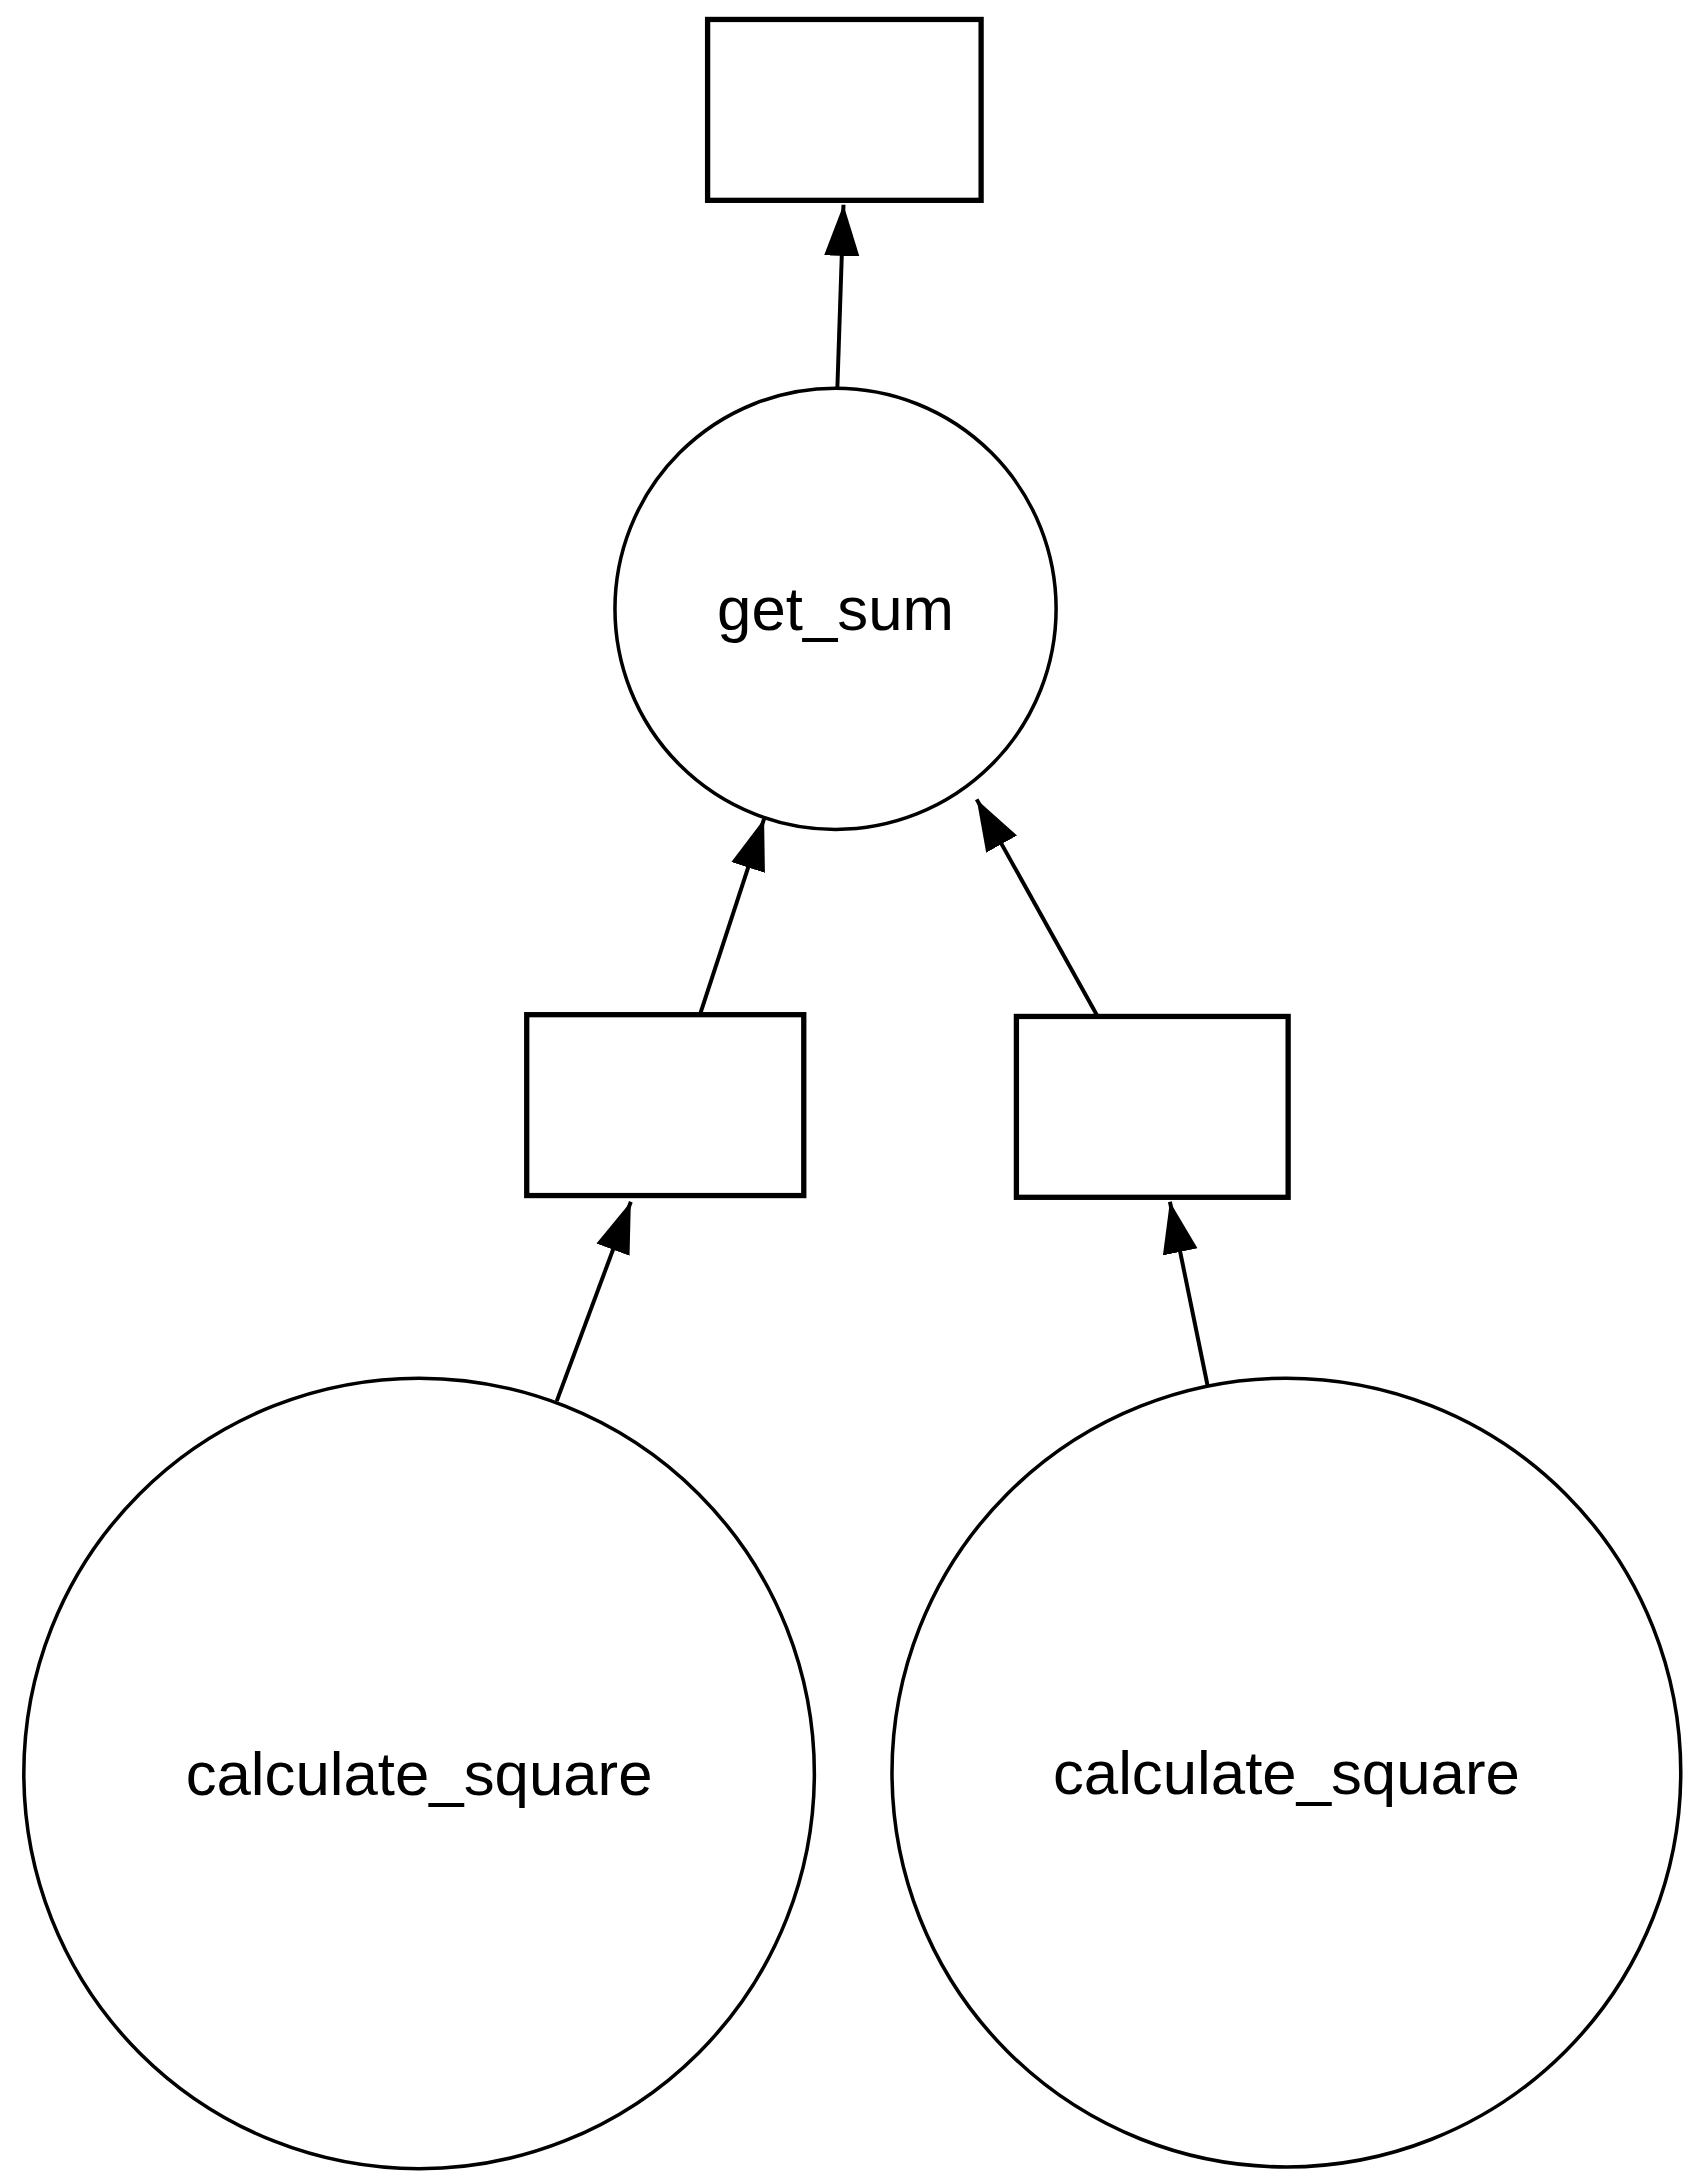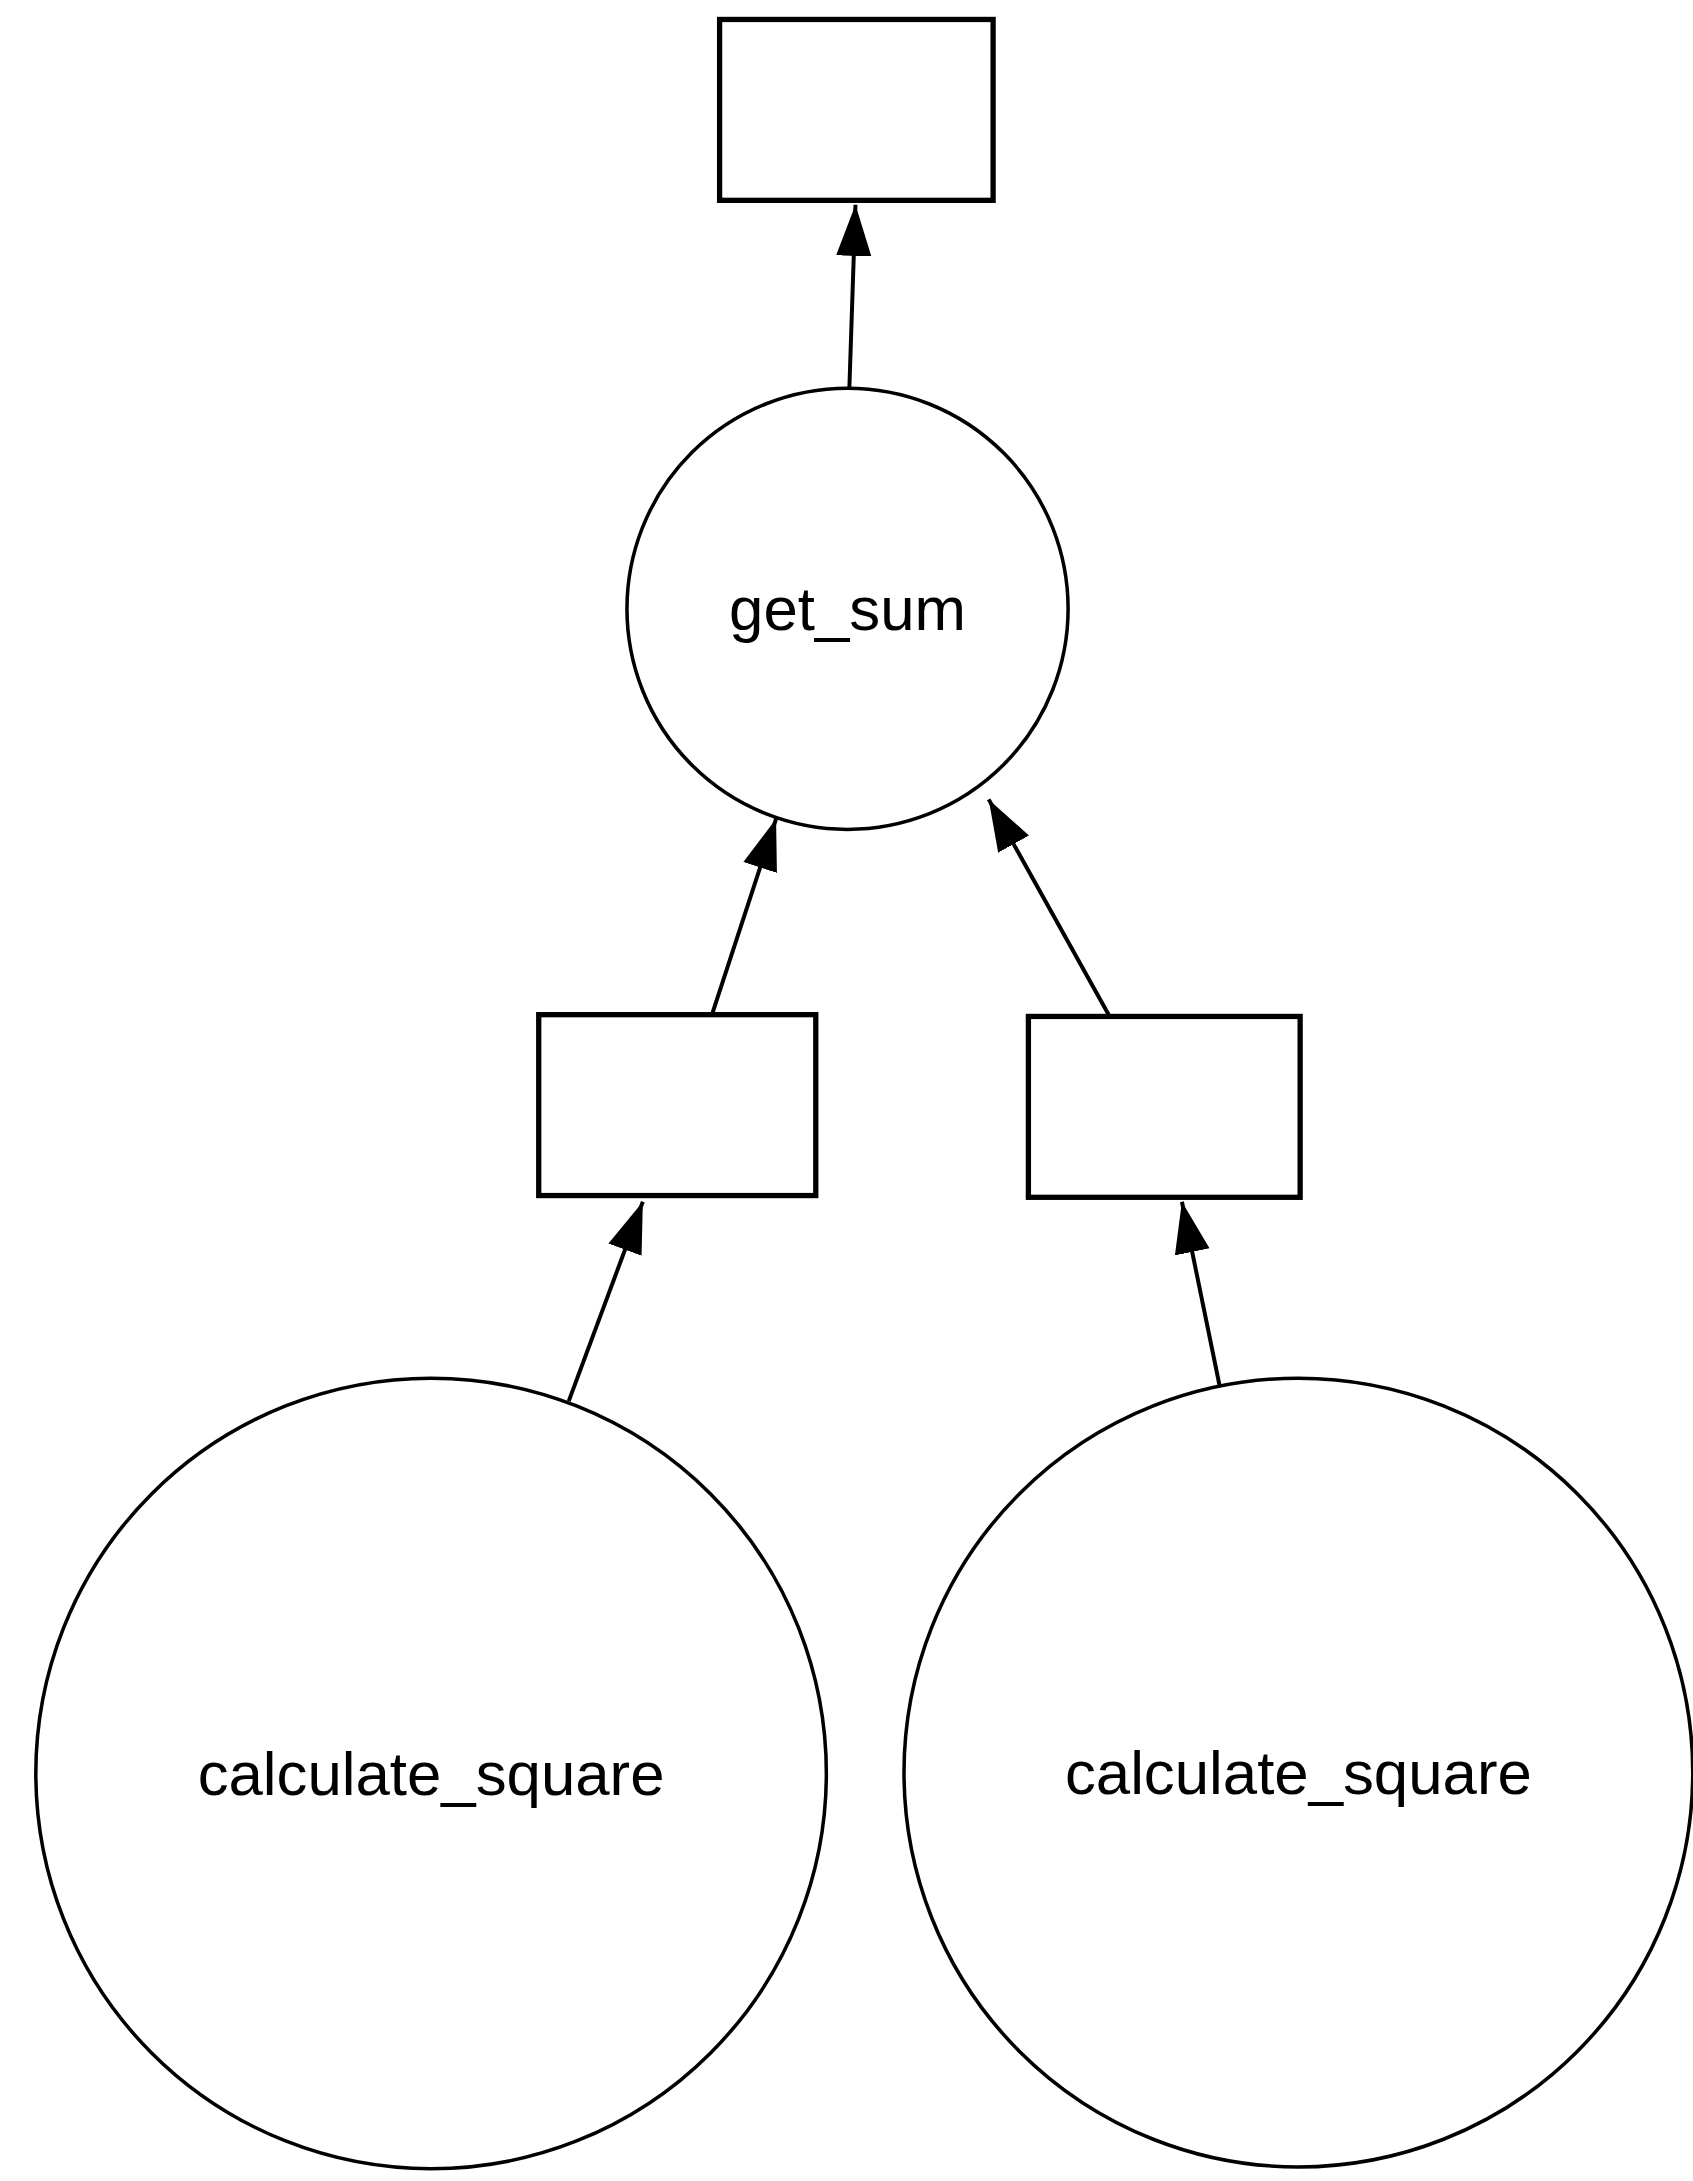--- a/index.html
+++ b/index.html
@@ -9,21 +9,20 @@
   }
   body {
     width: 1694px;
     height: 2182px;
     position: relative;
     font-family: "Liberation Sans", sans-serif;
   }
   #diagram-root {
     position: absolute;
     inset: 0;
-    margin-left: 12px;
   }
   svg text {
     font-family: "Liberation Sans", sans-serif;
     font-size: 70px;
     fill: #000000;
   }
 </style>
 </head>
 <body>
 

